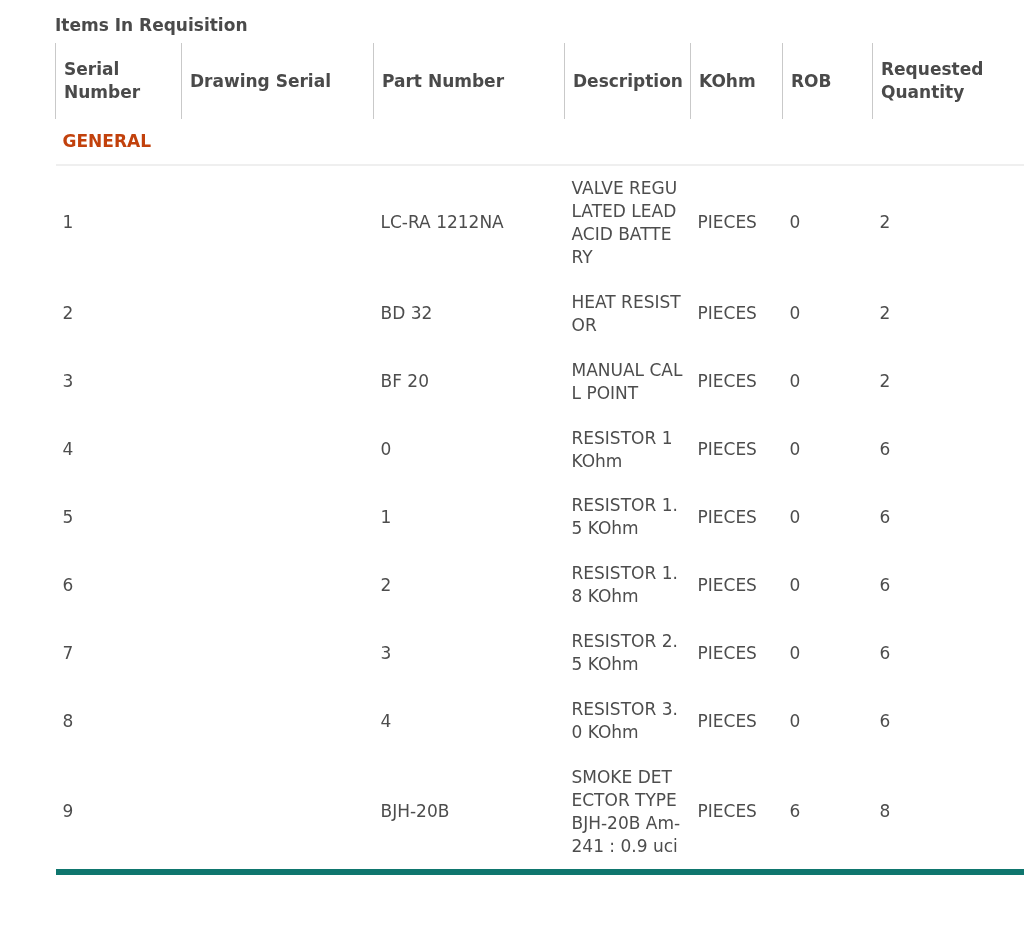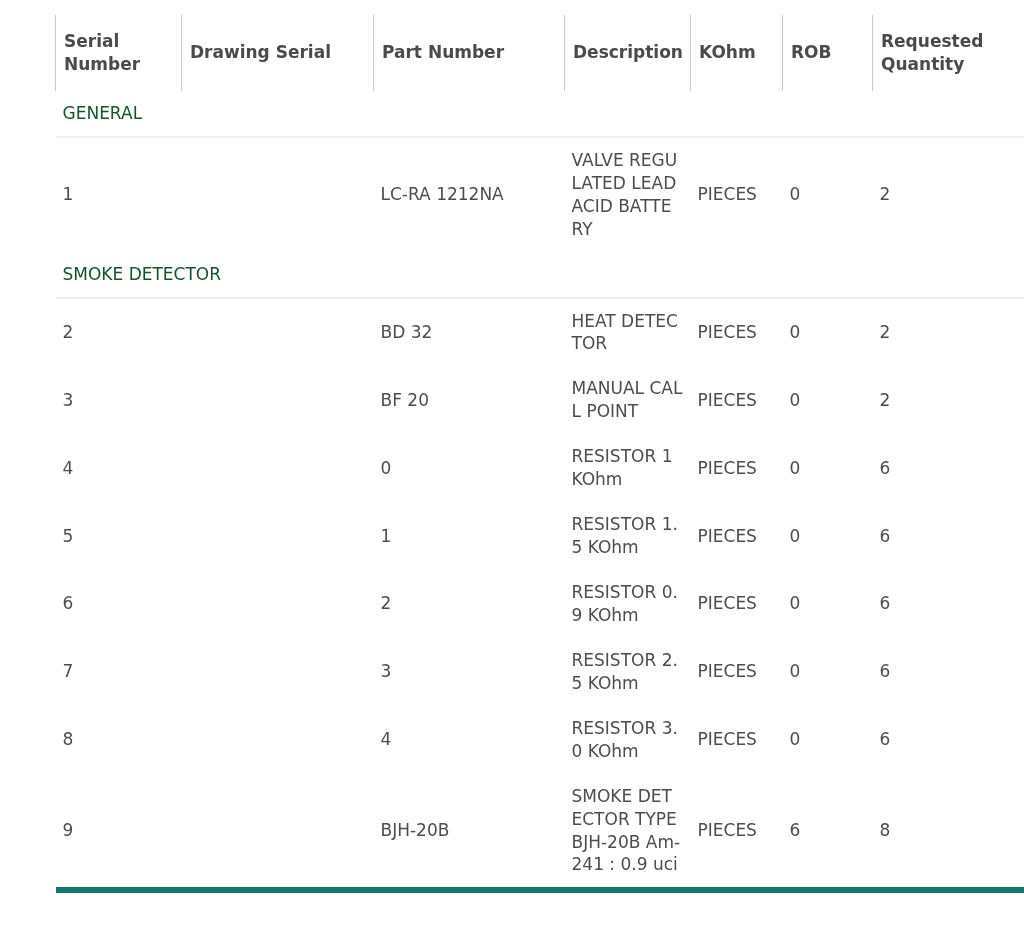--- a/index.html
+++ b/index.html
@@ -34,29 +34,30 @@
   }
   table.items td {
     text-align: left; vertical-align: middle;
     padding: 11px 8px 11px 7px;
   }
   td.cell-description {
     word-break: break-all;
     padding-right: 11px;
   }
   td.section-cell {
-    font-weight: 400; color: #14532d;
+    font-weight: 700; color: #c2410c;
     padding: 13px 8px 11px 7px;
     border-bottom: 2px solid #efefef;
   }
 </style>
 </head>
 <body>
 
 <div class="wrap">
+  <h2 class="page-title">Items In Requisition</h2>
 
   <table class="items">
     <colgroup>
       <col class="c-serial">
       <col class="c-drawing">
       <col class="c-part">
       <col class="c-description">
       <col class="c-unit">
       <col class="c-rob">
       <col class="c-qty">
@@ -79,27 +80,24 @@
         <tr>
           <td class="cell-serial">1</td>
           <td class="cell-drawing"></td>
           <td class="cell-part">LC-RA 1212NA</td>
           <td class="cell-description">VALVE REGULATED LEAD ACID BATTERY</td>
           <td class="cell-unit">PIECES</td>
           <td class="cell-rob">0</td>
           <td class="cell-qty">2</td>
         </tr>
         <tr>
-          <td colspan="7" class="section-cell">SMOKE DETECTOR</td>
-        </tr>
-        <tr>
           <td class="cell-serial">2</td>
           <td class="cell-drawing"></td>
           <td class="cell-part">BD 32</td>
-          <td class="cell-description">HEAT DETECTOR</td>
+          <td class="cell-description">HEAT RESISTOR</td>
           <td class="cell-unit">PIECES</td>
           <td class="cell-rob">0</td>
           <td class="cell-qty">2</td>
         </tr>
         <tr>
           <td class="cell-serial">3</td>
           <td class="cell-drawing"></td>
           <td class="cell-part">BF 20</td>
           <td class="cell-description">MANUAL CALL POINT</td>
           <td class="cell-unit">PIECES</td>
@@ -121,21 +119,21 @@
           <td class="cell-part">1</td>
           <td class="cell-description">RESISTOR 1.5 KOhm</td>
           <td class="cell-unit">PIECES</td>
           <td class="cell-rob">0</td>
           <td class="cell-qty">6</td>
         </tr>
         <tr>
           <td class="cell-serial">6</td>
           <td class="cell-drawing"></td>
           <td class="cell-part">2</td>
-          <td class="cell-description">RESISTOR 0.9 KOhm</td>
+          <td class="cell-description">RESISTOR 1.8 KOhm</td>
           <td class="cell-unit">PIECES</td>
           <td class="cell-rob">0</td>
           <td class="cell-qty">6</td>
         </tr>
         <tr>
           <td class="cell-serial">7</td>
           <td class="cell-drawing"></td>
           <td class="cell-part">3</td>
           <td class="cell-description">RESISTOR 2.5 KOhm</td>
           <td class="cell-unit">PIECES</td>

